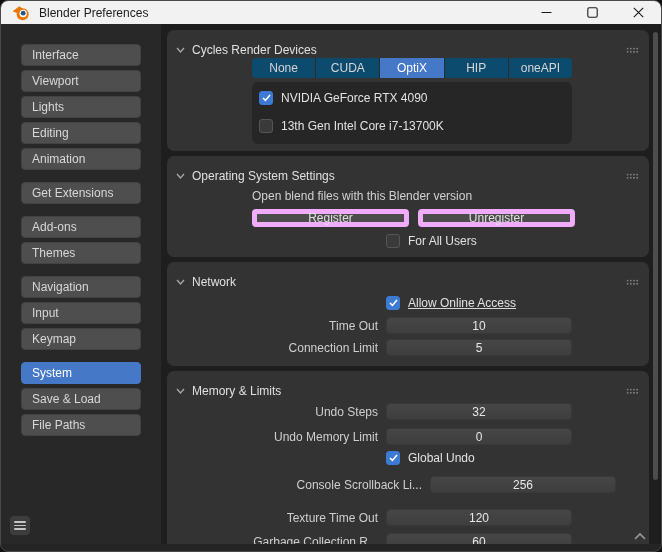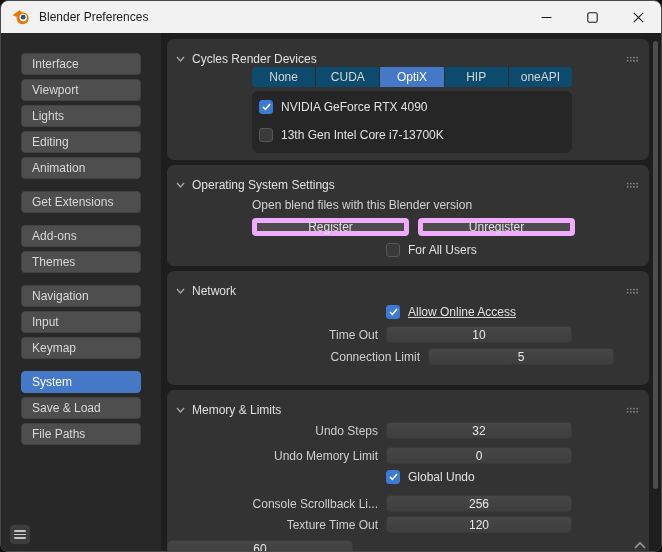--- a/index.html
+++ b/index.html
@@ -5,21 +5,21 @@
   html,body{margin:0;padding:0;background:#101010;}
   *{box-sizing:border-box;}
   .window{
     position:relative;width:662px;height:552px;margin:0;
     font-family:"Liberation Sans","DejaVu Sans",sans-serif;
     font-size:12px;color:#d6d6d6;
     background:#242424;border-radius:8px;overflow:hidden;
     border:1px solid #4a4a4a;
   }
   
-  .titlebar{height:32px;background:#f2f2f2;display:flex;align-items:center;}
+  .titlebar{height:23px;background:#f2f2f2;display:flex;align-items:center;}
   .titlebar .logo{width:20px;height:20px;margin-left:10px;display:flex;align-items:center;justify-content:center;}
   .titlebar .title{margin-left:8px;color:#1b1b1b;font-size:12px;}
   .titlebar .controls{margin-left:auto;display:flex;height:100%;}
   .ctrl{width:46px;height:100%;display:flex;align-items:center;justify-content:center;}
   .ctrl svg{display:block;}
   
   .bodyarea{display:flex;height:520px;background:#1e1e1e;}
   .sidebar{width:160px;background:#282828;padding:20px;position:relative;flex:none;}
   .nav-group{margin-bottom:12px;}
   .nav-item{
@@ -238,21 +238,21 @@
               </svg>
           </span>
           <span class="cb-label">Allow Online Access</span>
         </div>
         <div class="row" style="margin-bottom:5px;">
           <span class="lbl">Time Out</span>
           <div class="field">
             <span>10</span>
           </div>
         </div>
-        <div class="row" style="margin-bottom:13px;padding-left:42px;">
+        <div class="row" style="margin-bottom:3px;">
           <span class="lbl">Connection Limit</span>
           <div class="field">
             <span>5</span>
           </div>
         </div>
       </div>
 
       <div class="panel" style="border-bottom-left-radius:0;border-bottom-right-radius:0;margin-bottom:0;padding-bottom:4px;">
         <div class="panel-header">
           <span class="chev">
@@ -276,33 +276,34 @@
           </div>
         </div>
         <div class="row indent" style="margin-bottom:11px;">
           <span class="checkbox checked">
             <svg width="9" height="8" viewBox="0 0 9 8">
                 <path d="M1 4 L3.4 6.4 L8 1" fill="none" stroke="#ffffff" stroke-width="1.6"></path>
               </svg>
           </span>
           <span class="cb-label">Global Undo</span>
         </div>
-        <div class="row" style="margin-bottom:4px;">
+        <div class="row" style="margin-bottom:16px;padding-left:44px;">
           <span class="lbl">Console Scrollback Li...</span>
           <div class="field">
             <span>256</span>
           </div>
         </div>
         <div class="row" style="margin-bottom:7px;">
           <span class="lbl">Texture Time Out</span>
           <div class="field">
             <span>120</span>
           </div>
         </div>
         <div class="row" style="margin-bottom:0;">
+          <span class="lbl">Garbage Collection R...</span>
           <div class="field">
             <span>60</span>
           </div>
         </div>
       </div>
 
       <div class="scrollbar"></div>
       <div class="scroll-more">
         <svg width="14" height="8" viewBox="0 0 14 8">
             <path d="M2 7 L7 2 L12 7" fill="none" stroke="#9a9a9a" stroke-width="1.6"></path>

